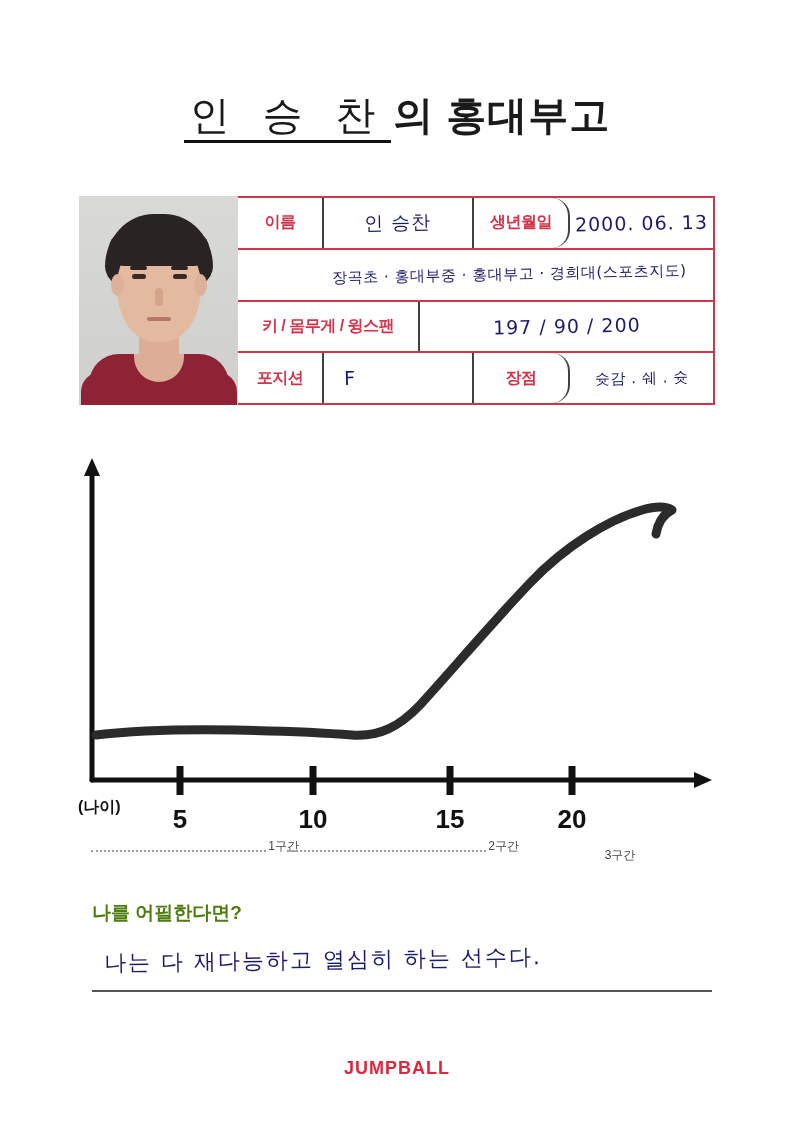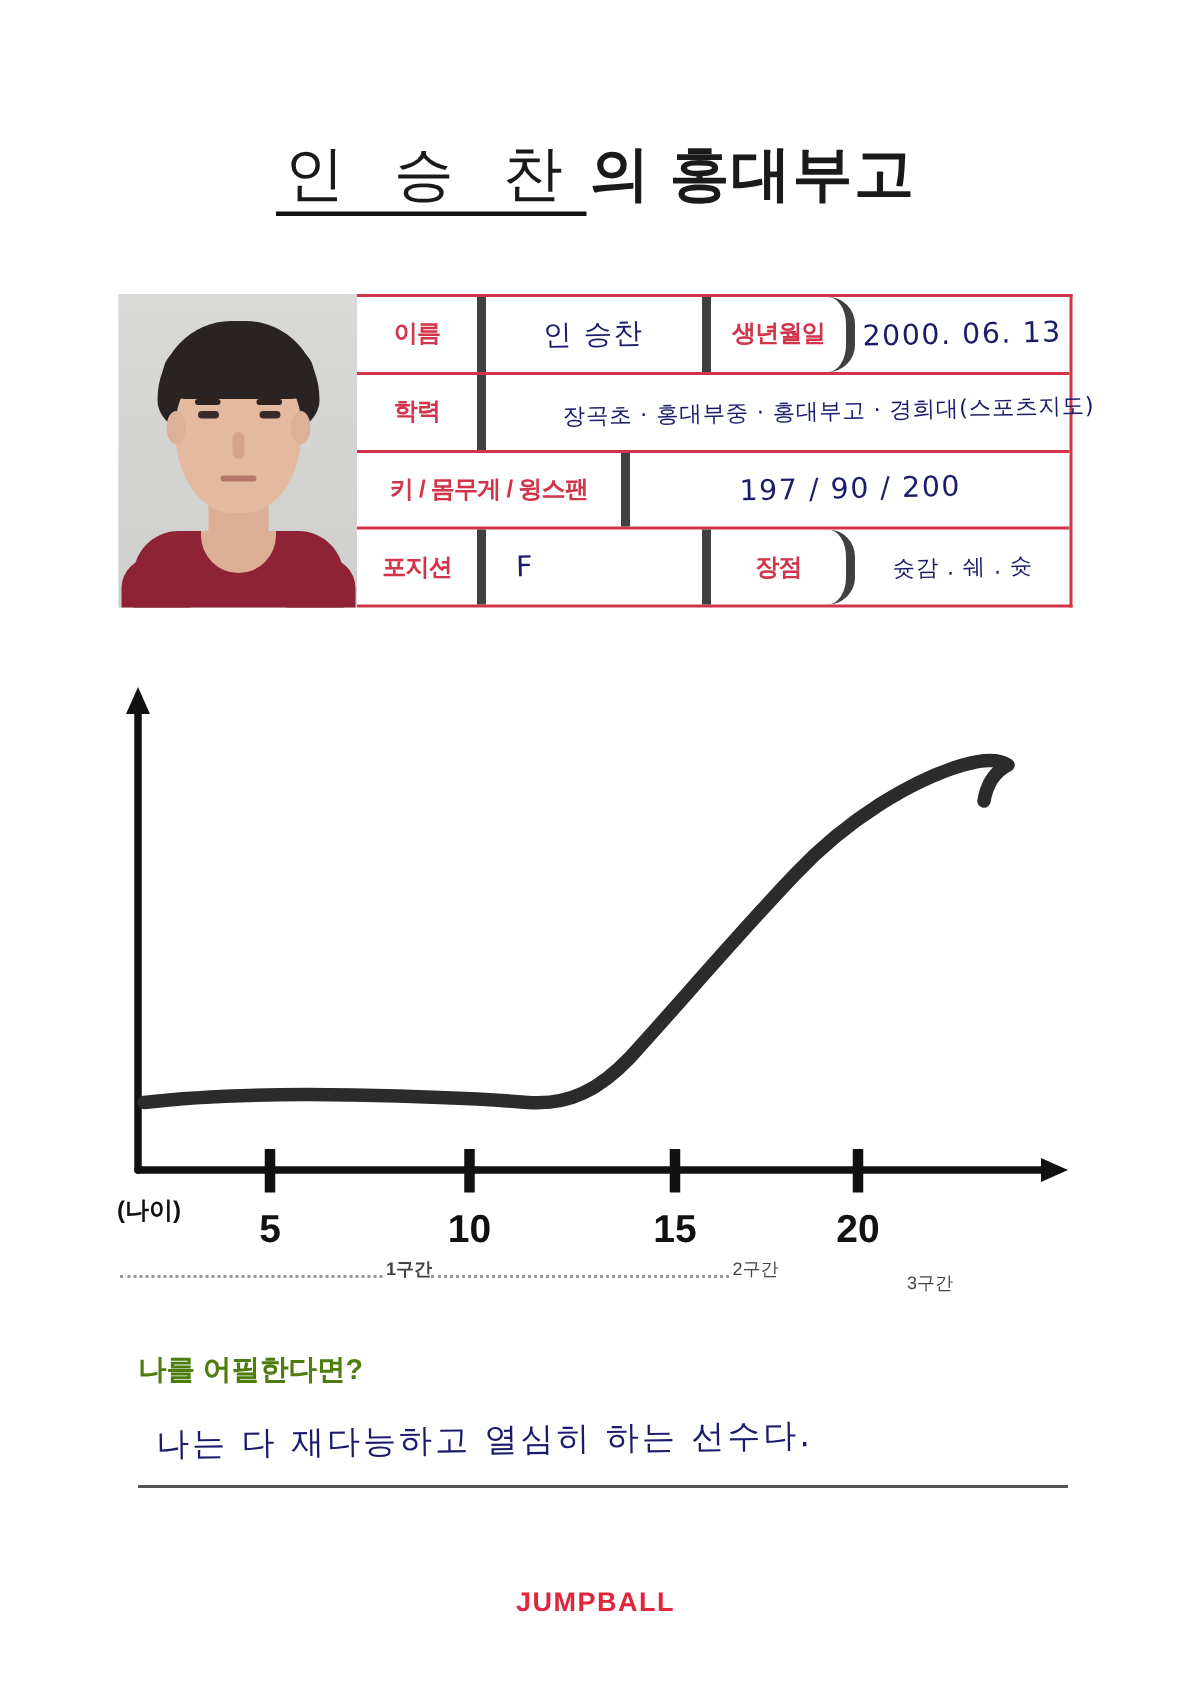--- a/index.html
+++ b/index.html
@@ -37,21 +37,21 @@
   .photo .jersey{position:absolute;left:10px;top:158px;width:140px;height:60px;background:#8e2336;
      border-radius:30px 30px 0 0;}
   .photo .jersey-v{position:absolute;left:55px;top:158px;width:50px;height:28px;background:#dcae95;
      border-radius:0 0 25px 25px;}
   .photo .shoulder-l{position:absolute;left:2px;top:176px;width:46px;height:42px;background:#8e2336;border-radius:20px 6px 0 0;}
   .photo .shoulder-r{position:absolute;left:112px;top:176px;width:46px;height:42px;background:#8e2336;border-radius:6px 20px 0 0;}
 
   .table{flex:1;display:flex;flex-direction:column;border:2px solid #d2344a;border-left:none;}
   .trow{display:flex;flex:1;border-bottom:2px solid #d2344a;}
   .trow:last-child{border-bottom:none;}
-  .cell{display:flex;align-items:center;justify-content:center;border-right:6px solid #404040;box-sizing:border-box;}
+  .cell{display:flex;align-items:center;justify-content:center;border-right:2px solid #404040;box-sizing:border-box;}
   .cell:last-child{border-right:none;}
   .lbl{color:#d2344a;font-weight:bold;font-size:16px;letter-spacing:-0.5px;}
   .val{font-family:"DejaVu Sans",sans-serif;font-size:19px;color:#1b1b6b;letter-spacing:1px;
        transform:rotate(-1.2deg);white-space:nowrap;}
   .val.small{font-size:15px;letter-spacing:0.5px;}
   .c-lbl{flex:0 0 86px;}
   .c-name{flex:0 0 150px;}
   .c-lbl2{flex:0 0 96px;border-radius:18px;}
   .c-birth{flex:1;}
   .c-edu{flex:1;overflow:visible;}
@@ -122,23 +122,20 @@
           </div>
         <div class="cell c-lbl2">
             <span class="lbl">생년월일</span>
           </div>
         <div class="cell c-birth">
             <span class="val">2000. 06. 13</span>
           </div>
       </div>
 
       <div class="trow">
-        <div class="cell c-lbl">
-            <span class="lbl">학력</span>
-          </div>
         <div class="cell c-edu">
             <span class="val small edu-overflow">장곡초 · 홍대부중 · 홍대부고 · 경희대(스포츠지도)</span>
           </div>
       </div>
 
       <div class="trow">
         <div class="cell c-lbl" style="flex:0 0 182px;justify-content:center;">
             <span class="lbl">키 / 몸무게 / 윙스팬</span>
           </div>
         <div class="cell c-phys">
@@ -184,21 +181,21 @@
 
       <text x="120" y="378" font-family="Liberation Sans, sans-serif" font-size="26" font-weight="bold" text-anchor="middle" fill="#111">5</text>
       <text x="253" y="378" font-family="Liberation Sans, sans-serif" font-size="26" font-weight="bold" text-anchor="middle" fill="#111">10</text>
       <text x="390" y="378" font-family="Liberation Sans, sans-serif" font-size="26" font-weight="bold" text-anchor="middle" fill="#111">15</text>
       <text x="512" y="378" font-family="Liberation Sans, sans-serif" font-size="26" font-weight="bold" text-anchor="middle" fill="#111">20</text>
       <text x="18" y="362" font-family="Liberation Sans, sans-serif" font-size="16" font-weight="bold" fill="#111">(나이)</text>
     </svg>
   </div>
 
   <div class="segbar">
-    <div class="seg" style="left:1px;width:208px;font-weight:bold;">
+    <div class="seg" style="left:12px;width:208px;">
       <span class="dots"></span>
         <span class="txt">1구간</span>
     </div>
     <div class="seg" style="left:208px;width:232px;">
       <span class="dots"></span>
         <span class="txt">2구간</span>
     </div>
     <div class="seg" style="left:440px;width:200px;flex-direction:column;">
       <span class="dots"></span>
         <span class="txt">3구간</span>

